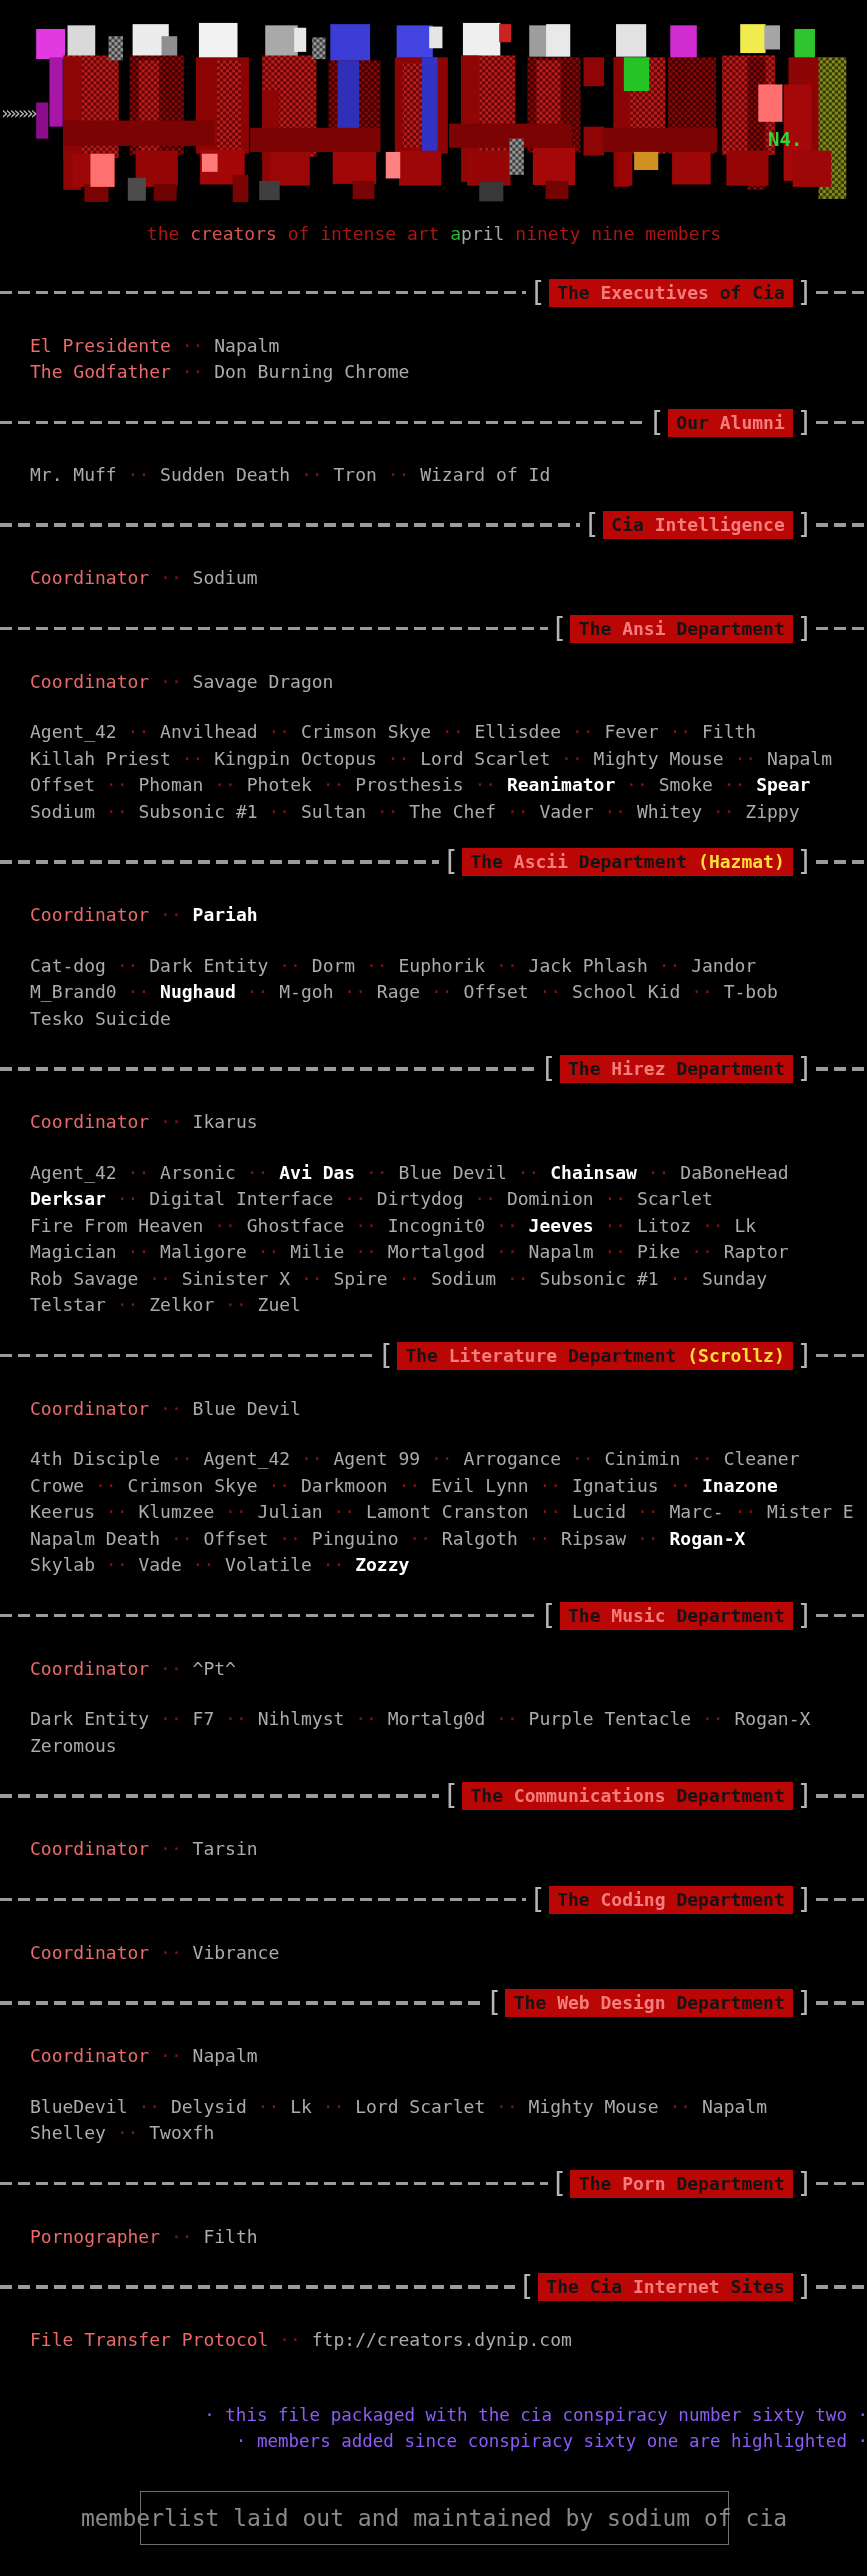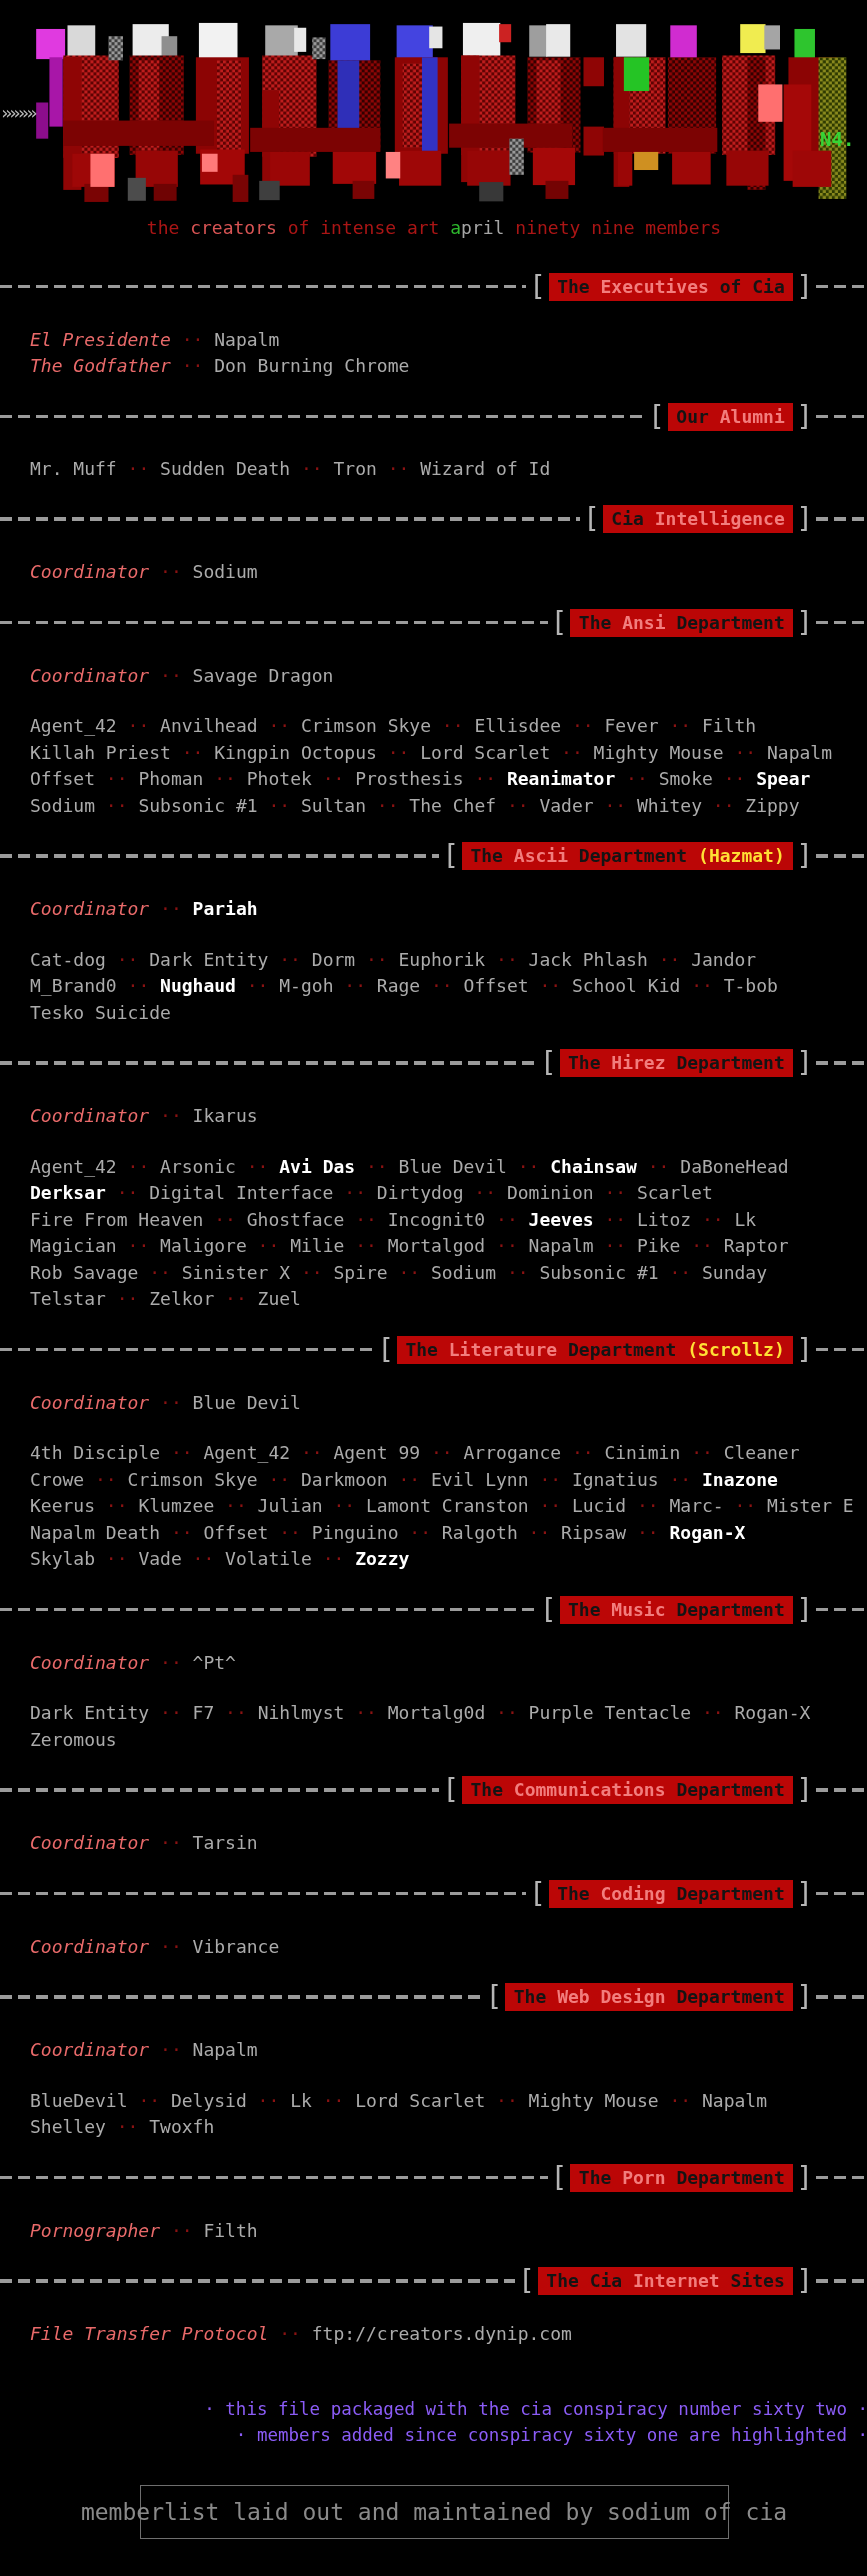--- a/index.html
+++ b/index.html
@@ -1,34 +1,34 @@
 <!DOCTYPE html>
 <html style="font-size:9.6px"><head>
 <meta charset="utf-8">
 <title>creators:cia memberlist</title>
 <style>
   html,body{margin:0;padding:0;background:#000;}
   body{width:868px;height:2576px;overflow:hidden;font-family:"DejaVu Sans Mono",monospace;}
   .logo{position:relative;width:868px;height:205px;}
   .logo svg{position:absolute;left:0;top:0;}
   .logo-arrows{position:absolute;left:1.2px;top:102px;color:#b9b9b9;font-size:18px;letter-spacing:-2.4px;white-space:pre;}
-  .logo-version{position:absolute;left:820px;top:128px;color:#35d435;font-size:19px;font-weight:bold;}
-  .subtitle{margin-top:10px;height:26.5px;line-height:26.5px;font-size:18px;text-align:center;white-space:pre;}
+  .logo-version{position:absolute;left:768px;top:128px;color:#35d435;font-size:19px;font-weight:bold;}
+  .subtitle{margin-top:16px;height:26.5px;line-height:26.5px;font-size:18px;text-align:center;white-space:pre;}
   .sub-dim{color:#aa1515;} .sub-lite{color:#d85454;} .sub-green{color:#2db82d;} .sub-gray{color:#a5a5a5;}
   .sec-head{display:flex;align-items:center;height:30px;margin-top:22px;}
   .sec:first-child .sec-head{margin-top:30px;}
   .rule{flex:1;height:3.6px;background:repeating-linear-gradient(90deg,#9b9b9b 0 12px,transparent 12px 18px);}
   .rule-r{flex:none;width:52px;}
   .bracket{color:#b5b5b5;font-size:28px;line-height:28px;padding:0 3px;}
   .tbox{background:#bb0606;height:28px;line-height:28px;padding:0 8.4px;font-size:18px;font-weight:bold;white-space:pre;}
   .tw-dark{color:#141414;} .tw-pink{color:#f27d7d;} .tw-yellow{color:#ffdf35;}
   .roles{margin-top:25px;padding-left:30px;}
   .members{margin-top:24px;padding-left:30px;}
   .role-line,.member-row{height:26.5px;line-height:26.5px;font-size:18px;white-space:pre;}
-  .role-label{color:#e96a6a;font-style:italic;}
+  .role-label{color:#e96a6a;}
   .sep{color:#8a1212;}
   .m{color:#ababab;}
   .m.hl{color:#ffffff;font-weight:bold;}
   .footer{margin-top:48px;}
   .f-line{height:26.5px;line-height:26.5px;font-size:17.5px;color:#8b5cf6;text-align:right;white-space:pre;}
   .f-box{margin:36px auto 0;width:587px;height:52px;border:1.8px solid #6e6e6e;display:flex;align-items:center;justify-content:center;}
   .f-box span{color:#8a8a8a;font-size:23px;white-space:pre;}
 </style>
 </head>
 <body>

